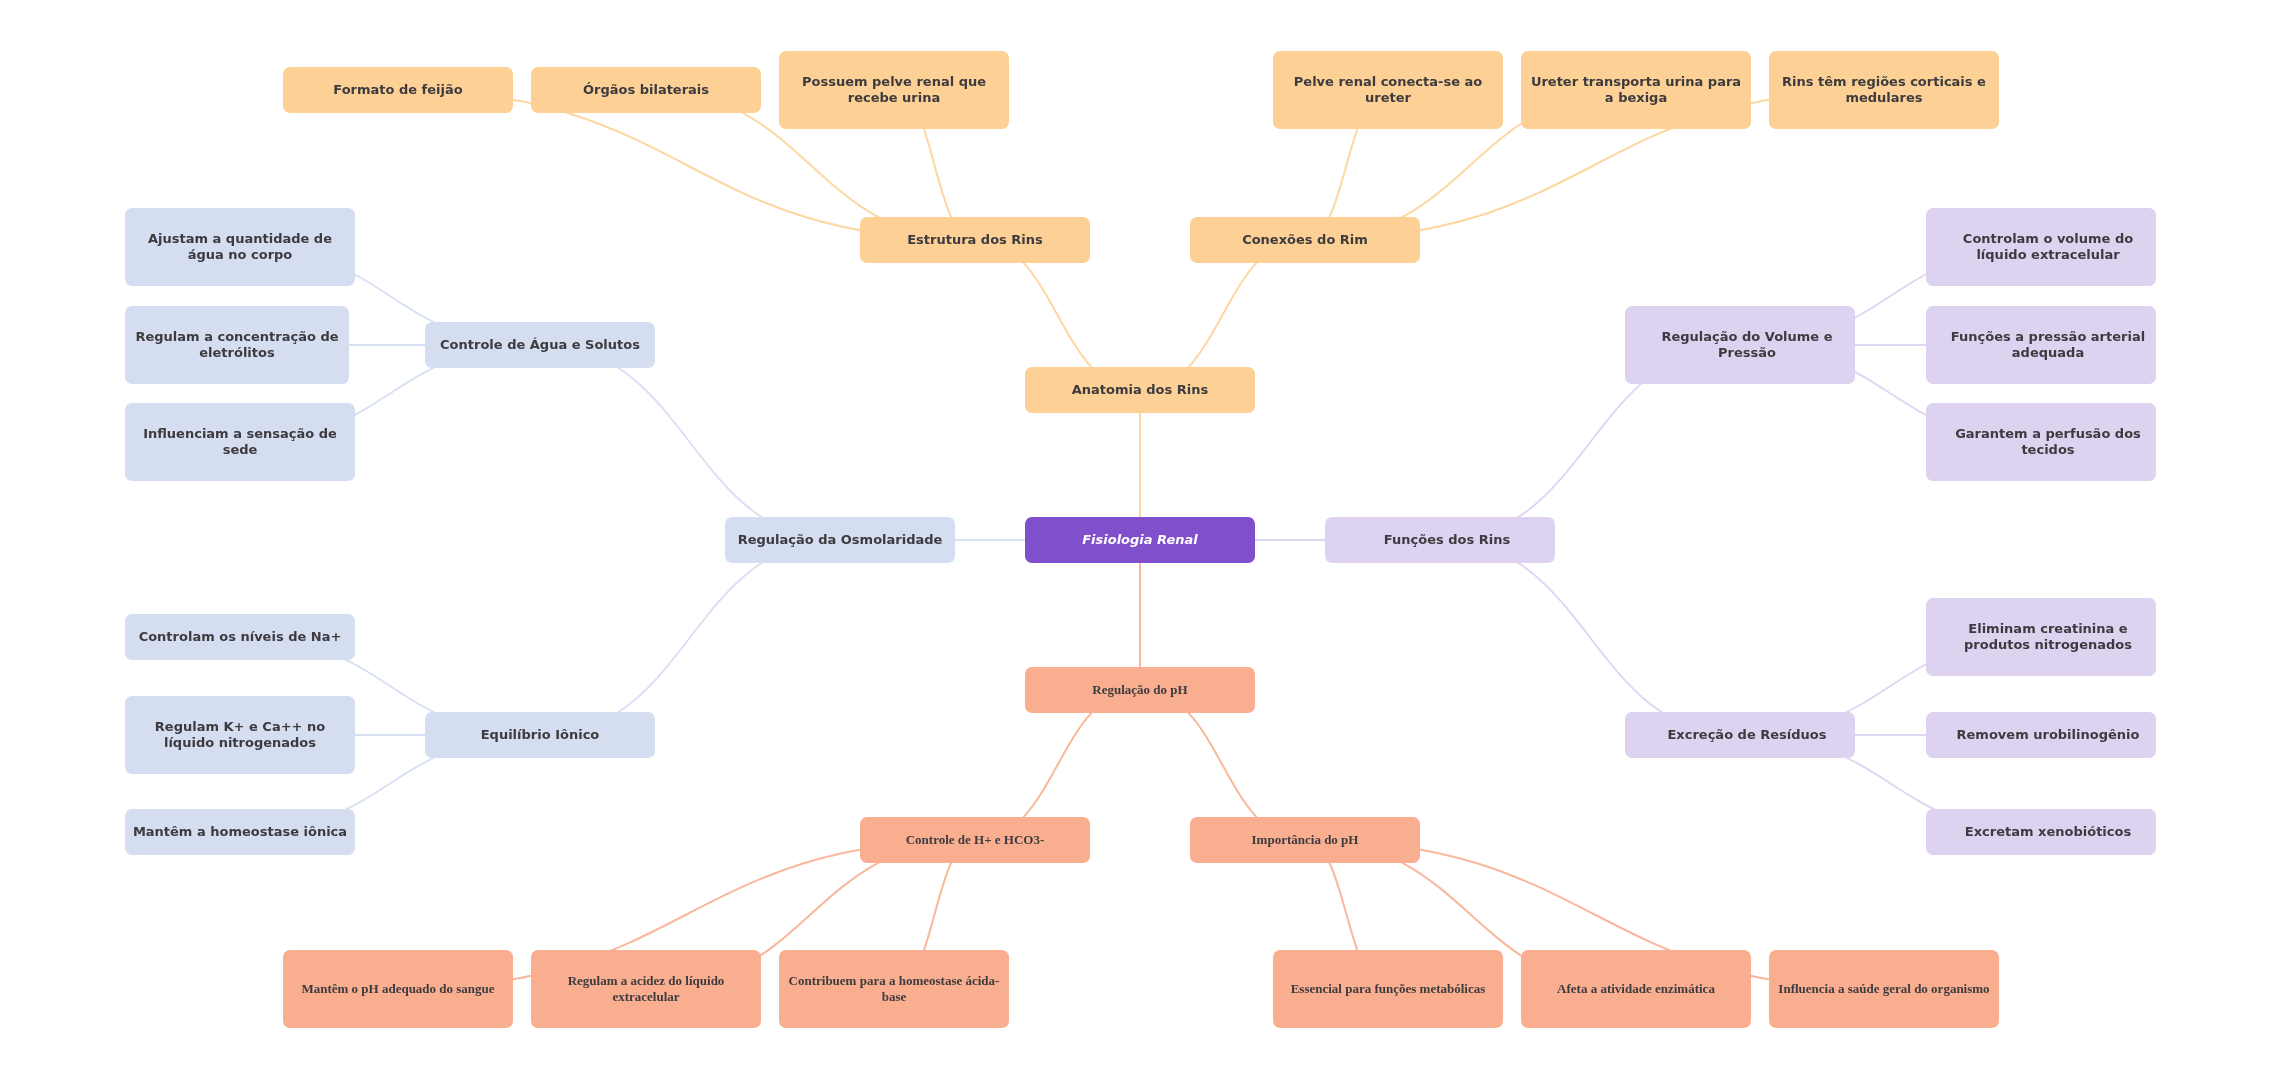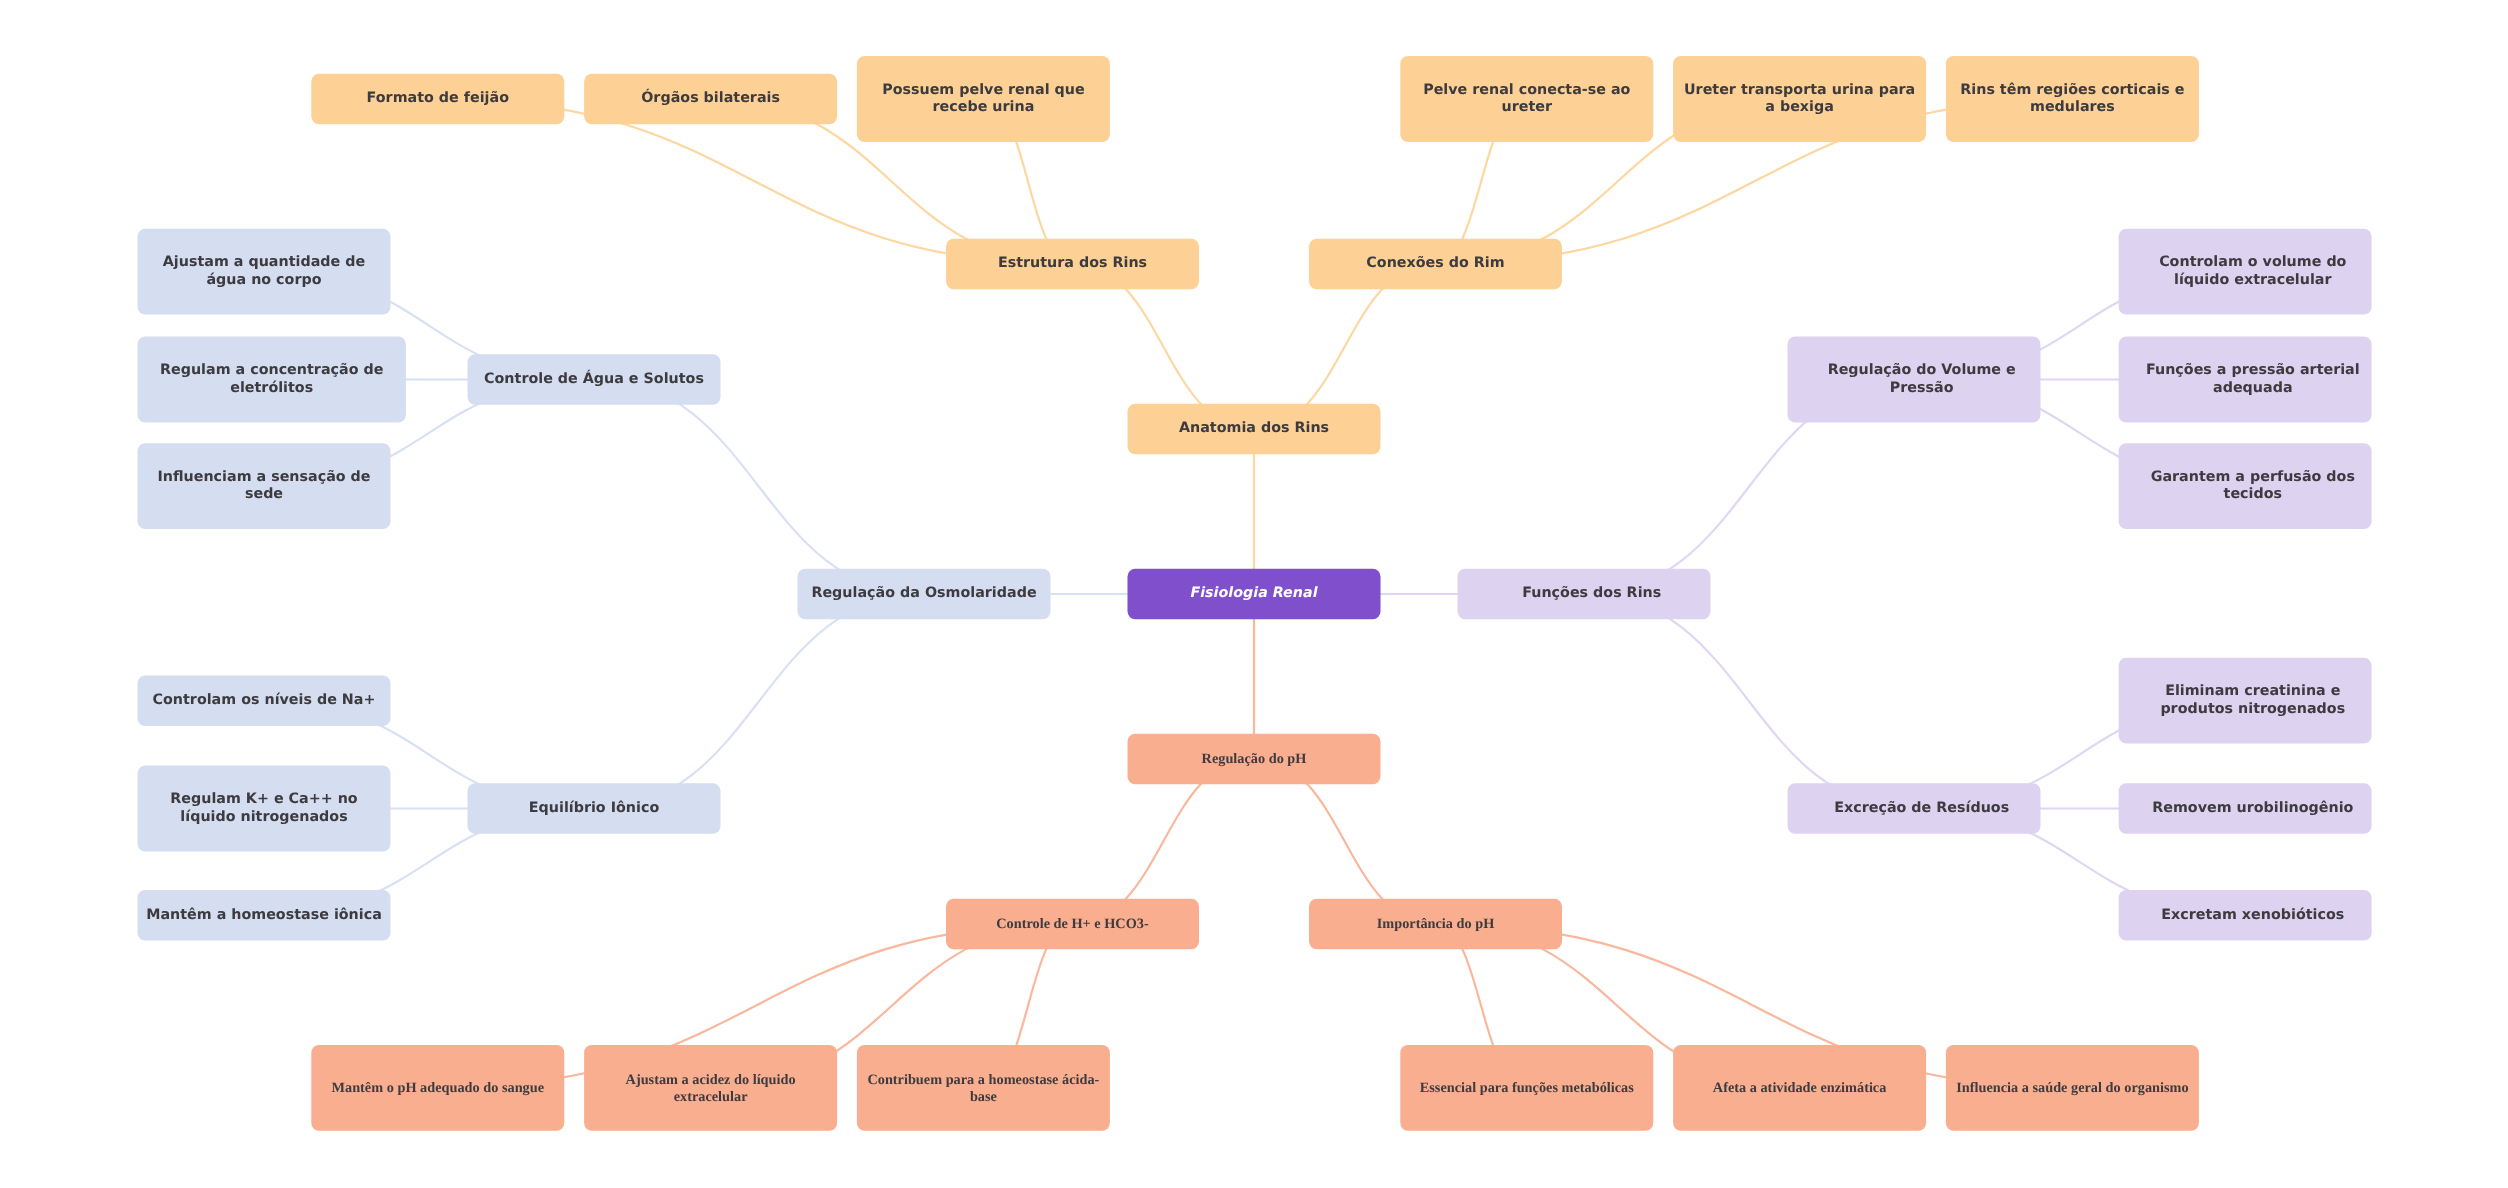--- a/index.html
+++ b/index.html
@@ -93,21 +93,21 @@
 
 <div class="node t-blue" style="left:725px;top:517px;width:230px;height:46px">
     <span>Regulação da Osmolaridade</span>
   </div>
 <div class="node t-blue" style="left:425px;top:322px;width:230px;height:46px">
     <span>Controle de Água e Solutos</span>
   </div>
 <div class="node t-blue" style="left:125px;top:208px;width:230px;height:78px">
     <span>Ajustam a quantidade de água no corpo</span>
   </div>
-<div class="node t-blue" style="left:125px;top:306px;width:244px;height:78px">
+<div class="node t-blue" style="left:125px;top:306px;width:224px;height:78px">
     <span>Regulam a concentração de eletrólitos</span>
   </div>
 <div class="node t-blue" style="left:125px;top:403px;width:230px;height:78px">
     <span>Influenciam a sensação de sede</span>
   </div>
 <div class="node t-blue" style="left:425px;top:712px;width:230px;height:46px">
     <span>Equilíbrio Iônico</span>
   </div>
 <div class="node t-blue" style="left:125px;top:614px;width:230px;height:46px">
     <span>Controlam os níveis de Na+</span>
@@ -153,21 +153,21 @@
 <div class="node t-salmon" style="left:860px;top:817px;width:230px;height:46px">
     <span>Controle de H+ e HCO3-</span>
   </div>
 <div class="node t-salmon" style="left:1190px;top:817px;width:230px;height:46px">
     <span>Importância do pH</span>
   </div>
 <div class="node t-salmon" style="left:283px;top:950px;width:230px;height:78px">
     <span>Mantêm o pH adequado do sangue</span>
   </div>
 <div class="node t-salmon" style="left:531px;top:950px;width:230px;height:78px">
-    <span>Ajustam a acidez do líquido extracelular</span>
+    <span>Regulam a acidez do líquido extracelular</span>
   </div>
 <div class="node t-salmon" style="left:779px;top:950px;width:230px;height:78px">
     <span>Contribuem para a homeostase ácida-base</span>
   </div>
 <div class="node t-salmon" style="left:1273px;top:950px;width:230px;height:78px">
     <span>Essencial para funções metabólicas</span>
   </div>
 <div class="node t-salmon" style="left:1521px;top:950px;width:230px;height:78px">
     <span>Afeta a atividade enzimática</span>
   </div>

